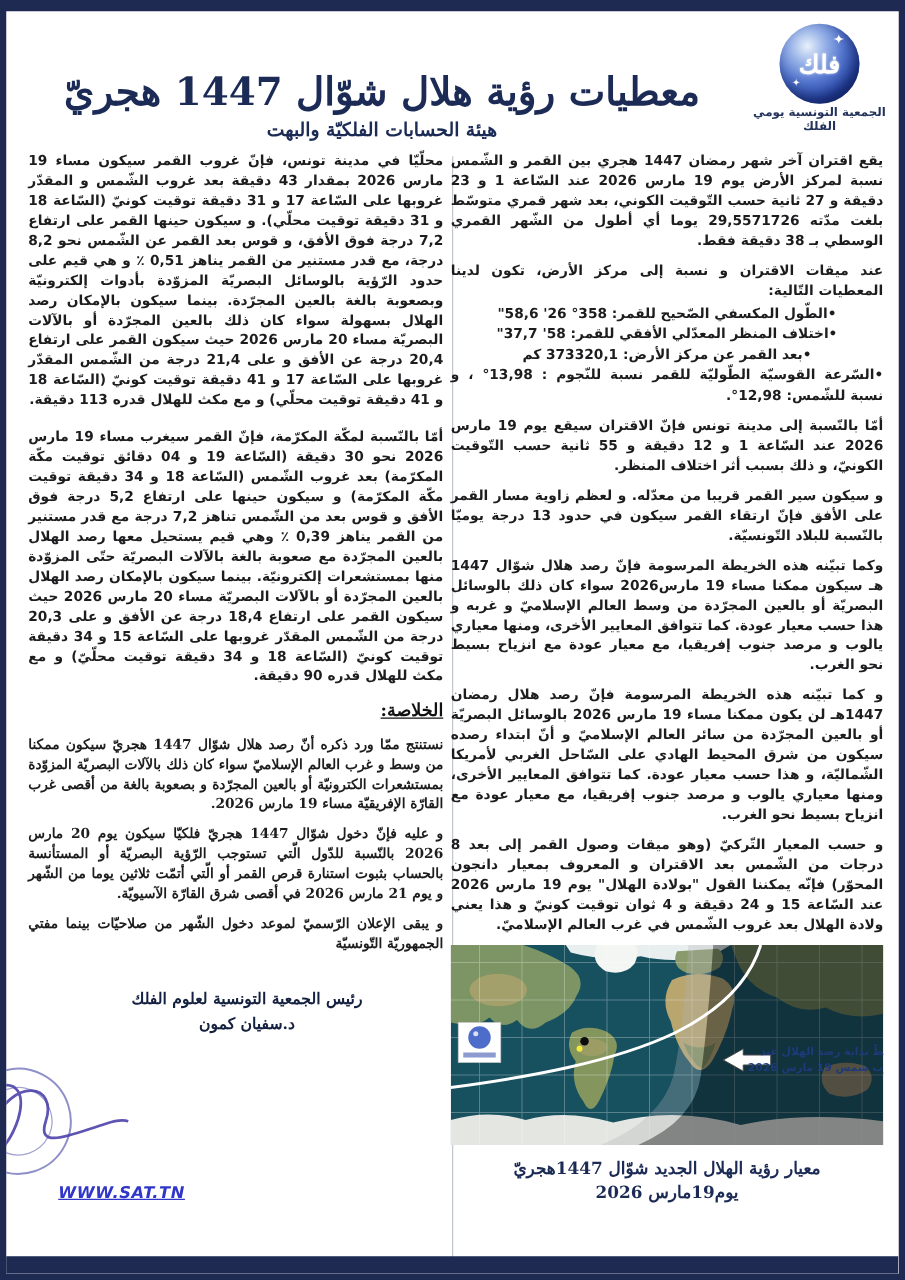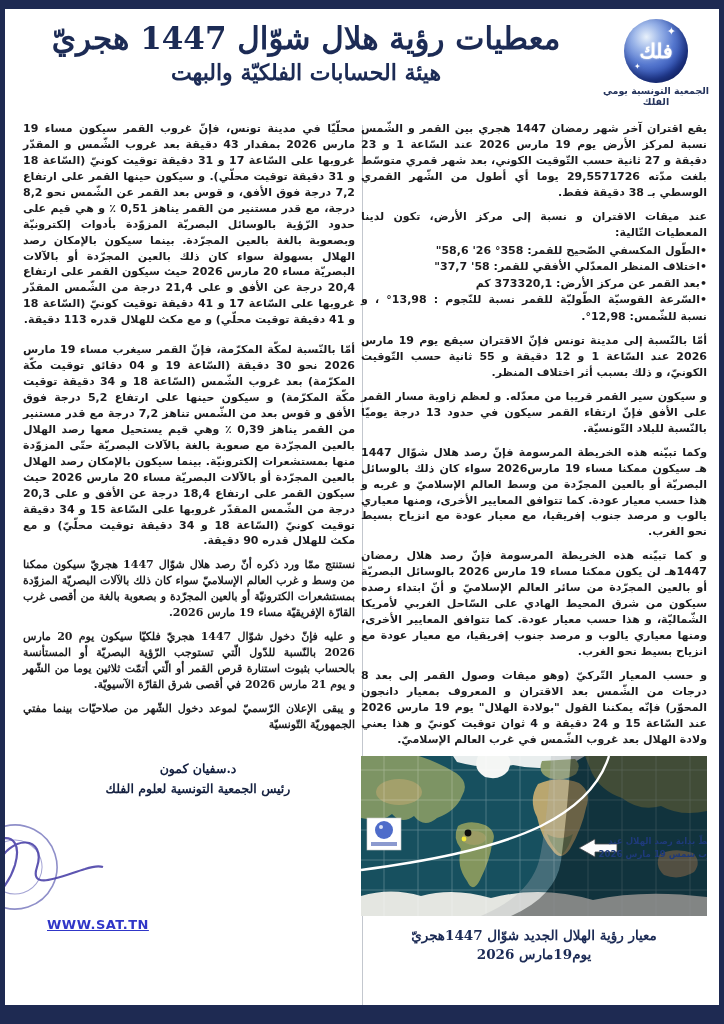--- a/index.html
+++ b/index.html
@@ -25,47 +25,47 @@
   }
   .logo-sphere .calligraphy {
     position:absolute; inset:0; display:flex; align-items:center; justify-content:center;
     color:#ffffff; font-weight:bold; font-size:20px; font-family:"DejaVu Serif", serif;
     text-shadow:0 0 2px rgba(255,255,255,.8);
   }
   .logo-sphere .star1 { position:absolute; top:6px; right:12px; color:#fff; font-size:11px; }
   .logo-sphere .star2 { position:absolute; bottom:12px; left:10px; color:#fff; font-size:8px; }
   .logo-caption { font-size:9.5px; color:#25345c; font-weight:bold; line-height:1.2; }
   .title-block { position:absolute; top:12px; right:128px; left:16px; text-align:center; color:#1c2b55; }
-  .title-main { font-family:"DejaVu Serif", serif; font-weight:bold; font-size:31px; line-height:1.15; }
-  .title-sub  { font-family:"DejaVu Serif", serif; font-weight:bold; font-size:22px; margin-top:2px; }
+  .title-main { font-family:"DejaVu Serif", serif; font-weight:bold; font-size:31px; line-height:1.15;margin-top:36px; }
+  .title-sub  { font-family:"DejaVu Serif", serif; font-weight:bold; font-size:15px; margin-top:2px; }
   
   .col { position:absolute; top:112px; font-size:11px; font-weight:bold; color:#1d1d1f;
          line-height:1.45; text-align:justify; }
   .col-right { right:12px; width:346px; }
   .col-left  { left:18px;  width:332px; }
   .col p { margin-bottom:8px; }
-  .col .bullets p { margin-bottom:0; line-height:1.5; text-align:right; }
+  .col .bullets p { margin-bottom:0; line-height:1.5; text-align:center; }
   .divider { position:absolute; top:116px; left:357px; width:1px; height:888px; background:#c3c7ce; }
   
   .conclusion { font-family:"DejaVu Serif", serif; }
   .conclusion-heading {
     font-size:14px; text-decoration:underline; margin:10px 0 8px 0; text-align:right;
     font-family:"DejaVu Serif", serif; color:#111;
   }
   
   .map-frame { width:100%; height:160px; margin-top:4px; display:block; }
   .map-caption { text-align:center; color:#1c2b55; font-family:"DejaVu Serif", serif;
                  font-weight:bold; font-size:13.5px; margin-top:10px; line-height:1.45; }
   
   .signature-area { margin-top:26px; position:relative; height:170px; }
   .signature-text { text-align:center; width:270px; margin:0 auto 0 40px;
                     font-family:"DejaVu Serif", serif; font-size:12.5px; color:#14203f; line-height:1.6; }
   .stamp-svg { position:absolute; top:34px; right:190px; }
   .website { position:absolute; bottom:-6px; left:24px; direction:ltr;
-             color:#3036c8; font-weight:bold; font-size:13px; letter-spacing:.5px; }
+             color:#3036c8; font-weight:bold; font-size:13px; letter-spacing:.5px;font-style:italic; }
   .footer-bar { position:absolute; left:0; right:0; bottom:0; height:14px; background:#1e2a52; }
 </style>
 </head>
 <body>
 
 <div class="page">
 
   <div class="logo-wrap">
     <div class="logo-sphere">
       <span class="star1">✦</span>
@@ -162,28 +162,29 @@
     <div class="map-caption">
       <div>معيار رؤية الهلال الجديد شوّال 1447هجريّ</div>
       <div>يوم19مارس 2026</div>
     </div>
   </div>
 
   <div class="col col-left">
     <p style="margin-bottom:14px;">محلّيّا في مدينة تونس، فإنّ غروب القمر سيكون مساء 19 مارس 2026 بمقدار 43 دقيقة بعد غروب الشّمس و المقدّر غروبها على السّاعة 17 و 31 دقيقة توقيت كونيّ (السّاعة 18 و 31 دقيقة توقيت محلّي). و سيكون حينها القمر على ارتفاع 7,2 درجة فوق الأفق، و قوس بعد القمر عن الشّمس نحو 8,2 درجة، مع قدر مستنير من القمر يناهز 0,51 ٪ و هي قيم على حدود الرّؤية بالوسائل البصريّة المزوّدة بأدوات إلكترونيّة وبصعوبة بالغة بالعين المجرّدة. بينما سيكون بالإمكان رصد الهلال بسهولة سواء كان ذلك بالعين المجرّدة أو بالآلات البصريّة مساء 20 مارس 2026 حيث سيكون القمر على ارتفاع 20,4 درجة عن الأفق و على 21,4 درجة من الشّمس المقدّر غروبها على السّاعة 17 و 41 دقيقة توقيت كونيّ (السّاعة 18 و 41 دقيقة توقيت محلّي) و مع مكث للهلال قدره 113 دقيقة.</p>
     <p>أمّا بالنّسبة لمكّة المكرّمة، فإنّ القمر سيغرب مساء 19 مارس 2026 نحو 30 دقيقة (السّاعة 19 و 04 دقائق توقيت مكّة المكرّمة) بعد غروب الشّمس (السّاعة 18 و 34 دقيقة توقيت مكّة المكرّمة) و سيكون حينها على ارتفاع 5,2 درجة فوق الأفق و قوس بعد من الشّمس تناهز 7,2 درجة مع قدر مستنير من القمر يناهز 0,39 ٪ وهي قيم يستحيل معها رصد الهلال بالعين المجرّدة مع صعوبة بالغة بالآلات البصريّة حتّى المزوّدة منها بمستشعرات إلكترونيّة. بينما سيكون بالإمكان رصد الهلال بالعين المجرّدة أو بالآلات البصريّة مساء 20 مارس 2026 حيث سيكون القمر على ارتفاع 18,4 درجة عن الأفق و على 20,3 درجة من الشّمس المقدّر غروبها على السّاعة 15 و 34 دقيقة توقيت كونيّ (السّاعة 18 و 34 دقيقة توقيت محلّيّ) و مع مكث للهلال قدره 90 دقيقة.</p>
 
+    <div class="conclusion-heading">الخلاصة:</div>
     <p class="conclusion">نستنتج ممّا ورد ذكره أنّ رصد هلال شوّال 1447 هجريّ سيكون ممكنا من وسط و غرب العالم الإسلاميّ سواء كان ذلك بالآلات البصريّة المزوّدة بمستشعرات الكترونيّة أو بالعين المجرّدة و بصعوبة بالغة من أقصى غرب القارّة الإفريقيّة مساء 19 مارس 2026.</p>
     <p class="conclusion">و عليه فإنّ دخول شوّال 1447 هجريّ فلكيّا سيكون يوم 20 مارس 2026 بالنّسبة للدّول الّتي تستوجب الرّؤية البصريّة أو المستأنسة بالحساب بثبوت استنارة قرص القمر أو الّتي أتمّت ثلاثين يوما من الشّهر و يوم 21 مارس 2026 في أقصى شرق القارّة الآسيويّة.</p>
     <p class="conclusion">و يبقى الإعلان الرّسميّ لموعد دخول الشّهر من صلاحيّات بينما مفتي الجمهوريّة التّونسيّة</p>
 
     <div class="signature-area">
       <div class="signature-text">
+        <div>رئيس الجمعية التونسية لعلوم الفلك</div>
         <div>د.سفيان كمون</div>
-        <div>رئيس الجمعية التونسية لعلوم الفلك</div>
       </div>
       <svg class="stamp-svg" width="230" height="140" viewBox="0 0 230 140">
         <defs>
           <path id="stampCircle" d="M 80 40 A 34 34 0 1 1 79.9 40.05"></path>
         </defs>
         <g transform="rotate(-18 80 74)">
           <circle cx="80" cy="74" r="42" fill="none" stroke="#7b7bc0" stroke-width="1.6" opacity="0.85"></circle>
           <circle cx="80" cy="74" r="27" fill="none" stroke="#7b7bc0" stroke-width="1" opacity="0.7"></circle>
           <text font-size="7.2" fill="#6b6bba" letter-spacing="1.2" font-family="Liberation Sans, sans-serif">
             <textPath href="#stampCircle">SOCIETE ASTRONOMIQUE DE TUNISIE ★</textPath>

